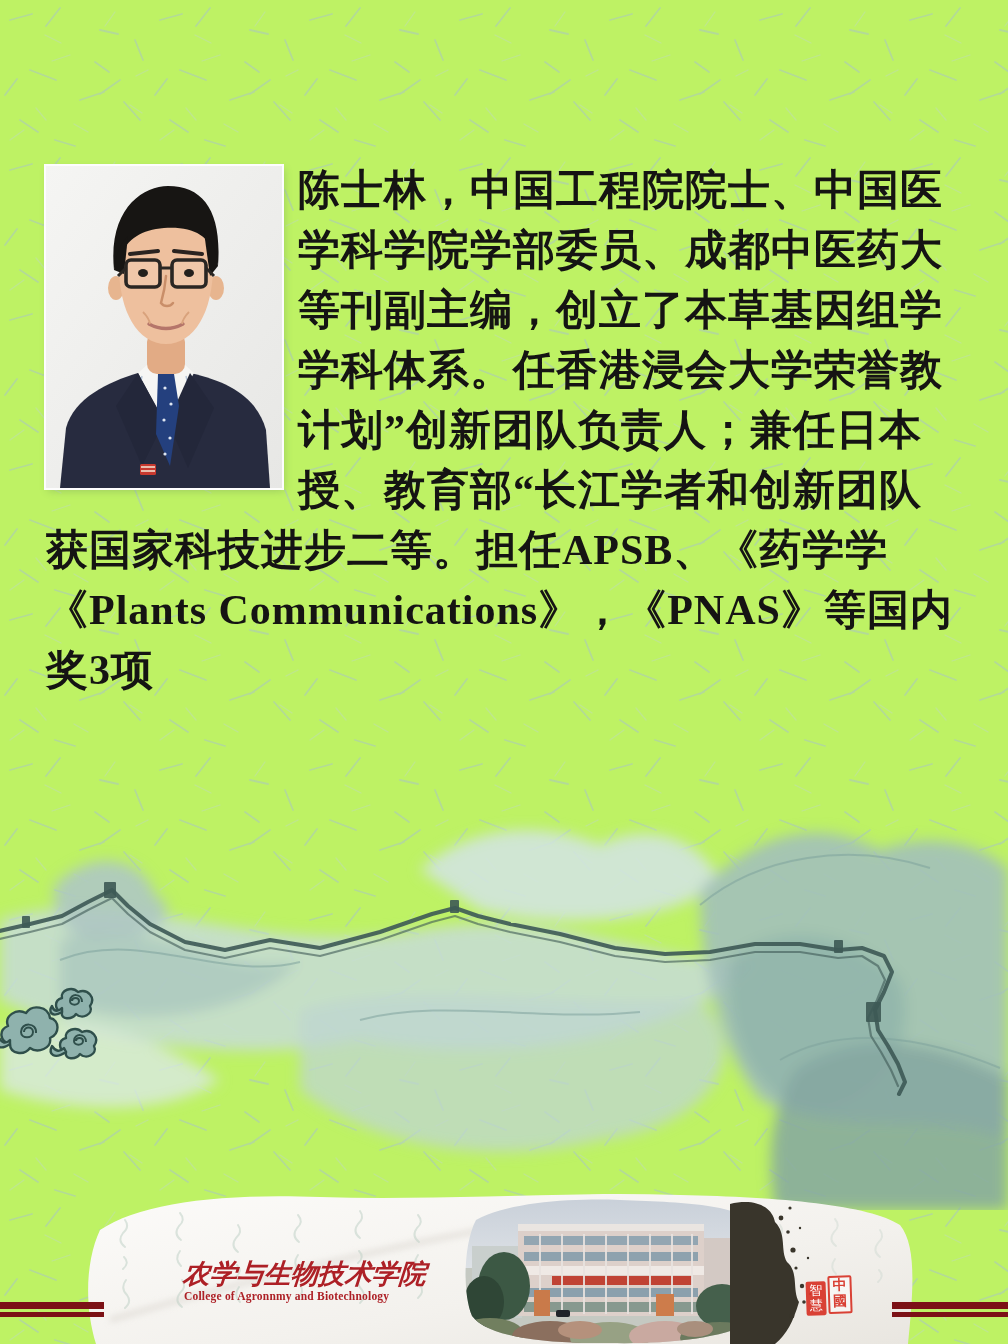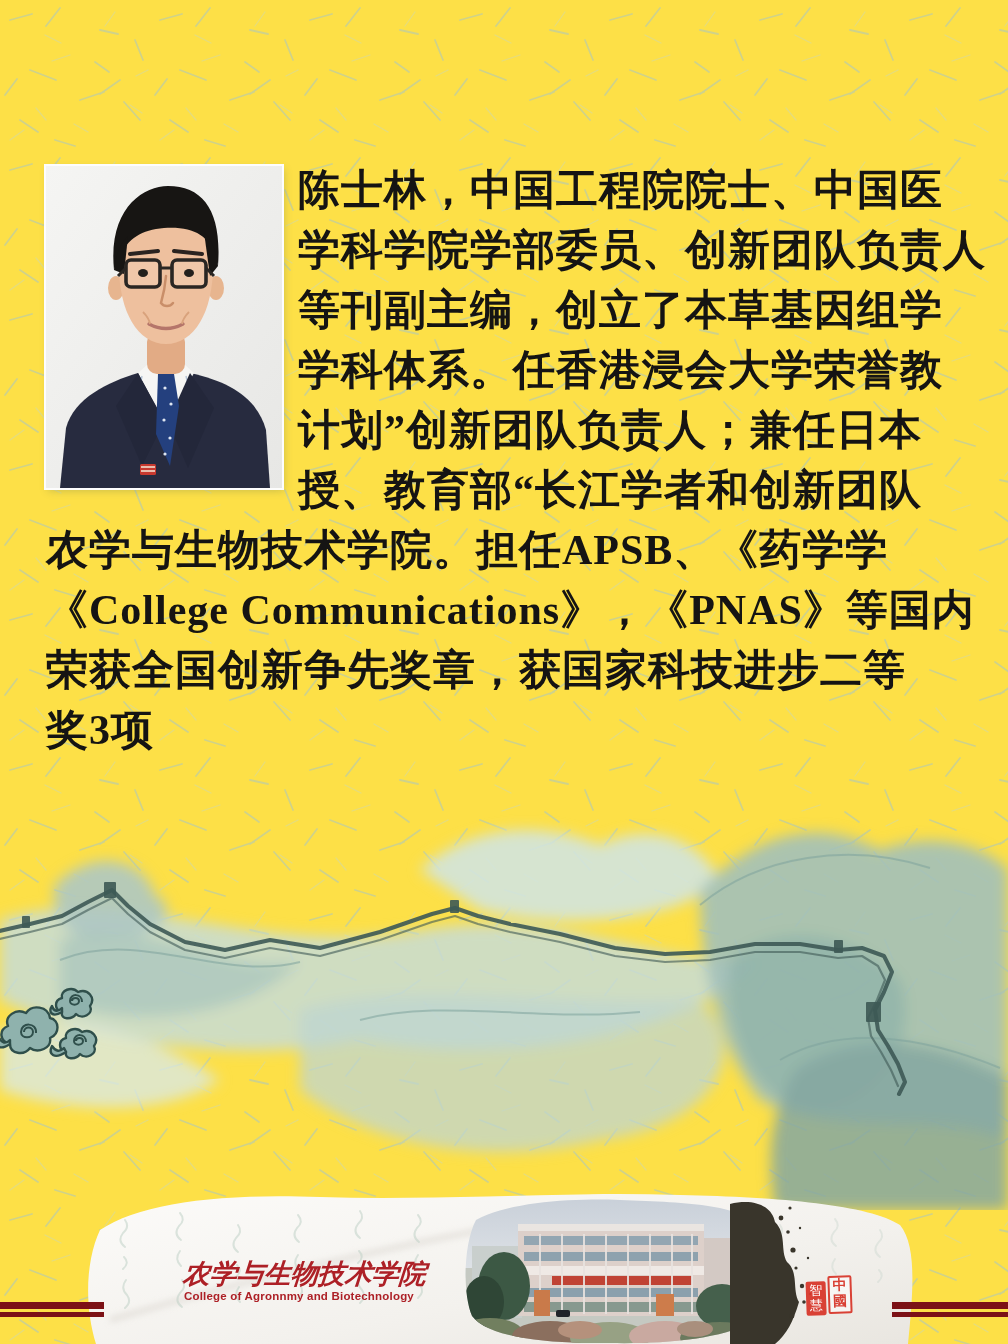--- a/index.html
+++ b/index.html
@@ -1,18 +1,18 @@
 <!DOCTYPE html>
 <html><head>
 <meta charset="utf-8">
 <style>
   html,body{margin:0;padding:0;background:#555;}
   #slide{
     position:relative;width:1008px;height:1344px;overflow:hidden;
-    background:#fde047;
+    background:#bef264;
     font-family:"Liberation Serif","DejaVu Serif",serif;
   }
   #slide svg{display:block;}
   .abs{position:absolute;}
   
   #bio{
     position:absolute;left:46px;top:160px;width:914px;
     color:#151413;font-size:42px;line-height:60px;font-weight:600;
     letter-spacing:1px;
   }
@@ -24,21 +24,21 @@
   
   #college-cn{
     position:absolute;left:183px;top:1256px;width:230px;
     color:#ad2026;font-size:27px;font-weight:bold;font-style:italic;
     letter-spacing:0px;transform:skewX(-4deg);
     font-family:"Liberation Serif","DejaVu Serif",serif;white-space:nowrap;
   }
   #college-en{
     position:absolute;left:184px;top:1290px;width:260px;
     color:#ad2026;font-size:11.5px;font-weight:bold;letter-spacing:.2px;
-    font-family:Liberation Sans, sans-serif;white-space:nowrap;
+    font-family:Liberation Serif, serif;white-space:nowrap;
   }
   #seal{
     position:absolute;left:806px;top:1276px;display:flex;gap:2px;
     transform:rotate(-2deg);opacity:.95;
     font-family:"Liberation Serif","DejaVu Serif",serif;
   }
   #seal .solid{
     width:18px;height:32px;margin-top:5px;background:#d8382c;color:#fff;
     font-size:13px;line-height:15px;text-align:center;word-break:break-all;
     padding:1px 1px;border-radius:2px;
@@ -190,28 +190,27 @@
         <path d="M114,102 h12 M80,102 L72,110 M160,102 L168,110" stroke="#2a2623" stroke-width="3"></path>
         <ellipse cx="97" cy="107" rx="5" ry="4" fill="#23201d"></ellipse>
         <ellipse cx="143" cy="107" rx="5" ry="4" fill="#23201d"></ellipse>
 
         <path d="M120,110 C119,122 117,130 115,137 C118,141 124,141 127,137" stroke="#c98e69" stroke-width="2.5" fill="none" stroke-linecap="round"></path>
         <path d="M103,158 Q120,167 137,158" stroke="#b5756a" stroke-width="3.4" fill="none" stroke-linecap="round"></path>
         <path d="M97,146 Q103,152 104,158 M143,146 Q137,152 136,158" stroke="#d9a27c" stroke-width="1.8" fill="none"></path>
       </svg>
     </div>
     <div class="bio-line">陈士林，中国工程院院士、中国医</div>
-    <div class="bio-line">学科学院学部委员、创新团队负责人</div>
+    <div class="bio-line">学科学院学部委员、成都中医药大</div>
     <div class="bio-line">等刊副主编，创立了本草基因组学</div>
     <div class="bio-line">学科体系。任香港浸会大学荣誉教</div>
     <div class="bio-line">计划”创新团队负责人；兼任日本</div>
     <div class="bio-line">授、教育部“长江学者和创新团队</div>
-    <div class="bio-line">农学与生物技术学院。担任APSB、《药学学</div>
-    <div class="bio-line">《College Communications》，《PNAS》等国内</div>
-    <div class="bio-line">荣获全国创新争先奖章，获国家科技进步二等</div>
+    <div class="bio-line">获国家科技进步二等。担任APSB、《药学学</div>
+    <div class="bio-line">《Plants Communications》，《PNAS》等国内</div>
     <div class="bio-line">奖3项</div>
   </div>
 
   <svg class="abs" style="left:80px;top:1185px" width="840" height="159" viewBox="0 0 840 159">
     <defs>
       <linearGradient id="paperGrad" x1="0" y1="0" x2="1" y2="1">
         <stop offset="0" stop-color="#fcfbf9"></stop>
           <stop offset=".6" stop-color="#f3f1ed"></stop>
           <stop offset="1" stop-color="#e9e6e0"></stop>
       </linearGradient>

